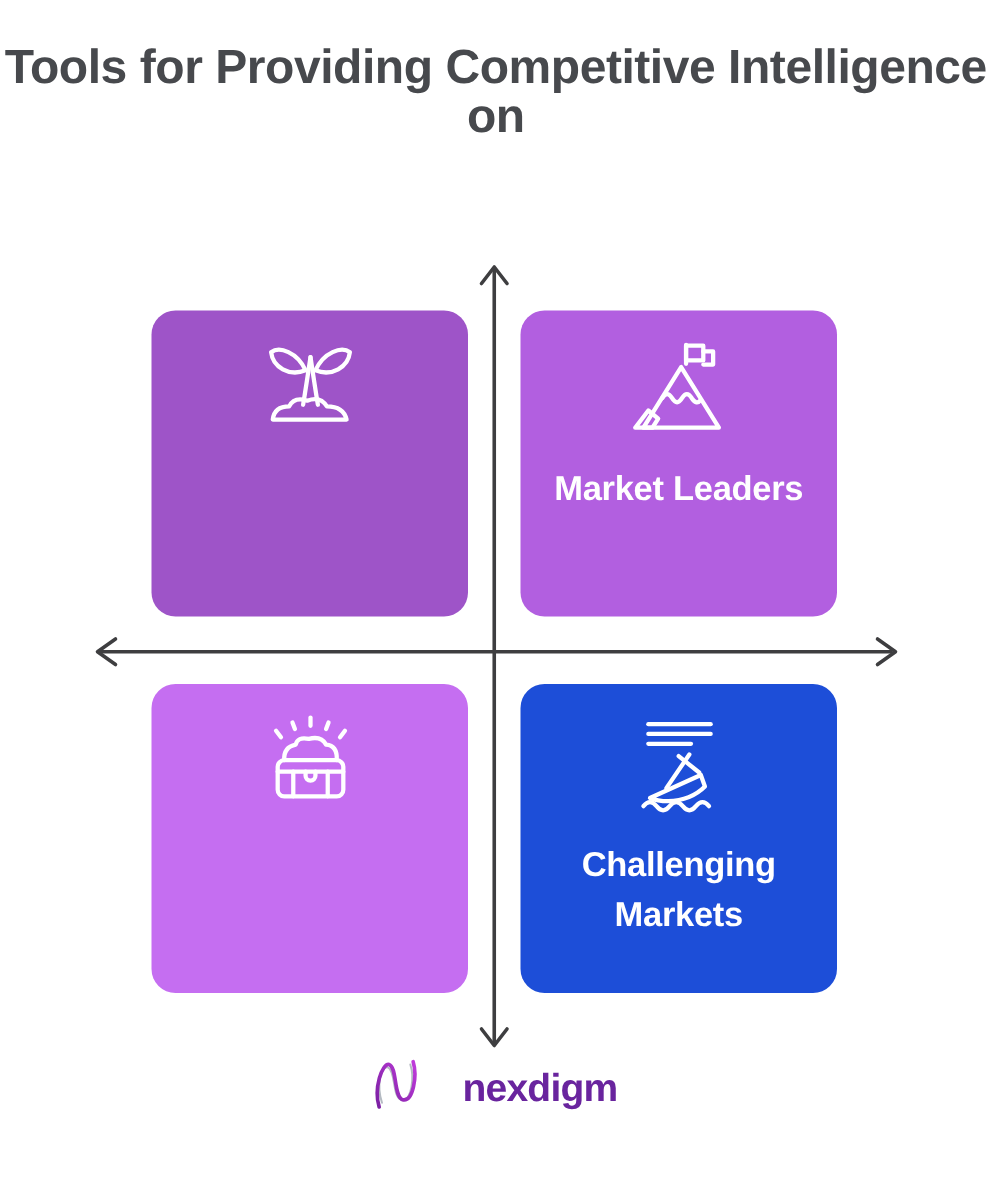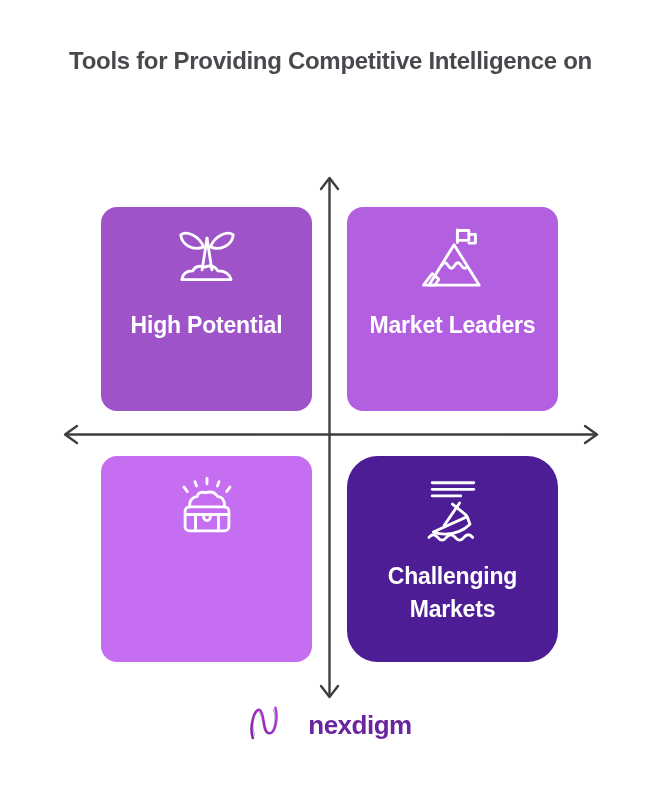--- a/index.html
+++ b/index.html
@@ -1,19 +1,19 @@
 <!DOCTYPE html>
 <html><head>
 <meta charset="utf-8">
 <style>
   html,body{margin:0;padding:0;background:#ffffff;}
   .page{position:relative;width:661px;height:800px;background:#ffffff;overflow:hidden;
         font-family:"Liberation Sans",sans-serif;}
-  .title{position:absolute;top:44px;left:0;width:661px;text-align:center;
-         font-weight:700;font-size:24px;line-height:33px;letter-spacing:-0.3px;color:#47494d;}
+  .title{position:absolute;top:28px;left:0;width:661px;text-align:center;
+         font-weight:700;font-size:32px;line-height:33px;letter-spacing:-0.3px;color:#47494d;}
   .axes{position:absolute;top:0;left:0;width:661px;height:800px;pointer-events:none;}
   .qbox{position:absolute;width:211px;border-radius:16px;display:flex;flex-direction:column;
         align-items:center;box-sizing:border-box;}
   .qbox.top{top:207px;height:204px;}
   .qbox.bottom{top:456px;height:206px;}
   .qbox.left{left:101px;}
   .qbox.right{left:347px;}
   .qicon{margin-top:18px;width:70px;height:70px;display:block;}
   .qicon svg{display:block;width:70px;height:70px;}
   .qlabel{margin-top:16px;padding:0 14px;text-align:center;font-weight:700;font-size:23px;
@@ -49,21 +49,20 @@
   <div class="qbox top left" style="background-color: rgb(158, 84, 200);">
     <span class="qicon">
       <svg viewBox="0 0 64 64" fill="none" stroke="#ffffff" stroke-width="2.6" stroke-linecap="round" stroke-linejoin="round">
         <path d="M29 20 C24 9 13 5 8 9 C9 18 19 24 29 20 Z"></path>
         <path d="M35 20 C40 9 51 5 56 9 C55 18 45 24 35 20 Z"></path>
         <path d="M32 12 C30.5 22 29 32 27.5 41"></path>
         <path d="M32 12 C33.5 22 35 32 36.5 41"></path>
         <path d="M9 50 Q10 42 19 42 Q22 36 30 38.5 Q38 35.5 42 42 Q52 42 54 50 Z"></path>
       </svg>
     </span>
-    <div class="qlabel">High Potential</div>
   </div>
 
   <div class="qbox top right" style="background-color: rgb(178, 95, 224);">
     <span class="qicon">
       <svg viewBox="0 0 64 64" fill="none" stroke="#ffffff" stroke-width="2.6" stroke-linecap="round" stroke-linejoin="round">
         <path d="M33 18 L10 55 H56 Z"></path>
         <path d="M21.5 37 q3 -5 6 0 q3 5 6 0 q3 -5 6 0 q3 4.5 5.5 1"></path>
         <path d="M5 55 L13 44.5 L19 49.5 L15.5 55 Z"></path>
         <path d="M36 16 V4.5"></path>
         <path d="M36 5 H46.5 V14 H36 Z"></path>
@@ -84,21 +83,21 @@
         <path d="M16 30 Q15.5 22 23 20.5 Q24 15.5 31 17 Q38.5 15 41.5 20.5 Q48.5 21 48 30"></path>
         <rect x="12" y="30" width="40" height="22" rx="4"></rect>
         <path d="M12 37 H52"></path>
         <path d="M21.5 37 V52"></path>
         <path d="M42.5 37 V52"></path>
         <path d="M29 37 V39.5 A3 3 0 0 0 35 39.5 V37"></path>
       </svg>
     </span>
   </div>
 
-  <div class="qbox bottom right" style="background-color: #4c1d95; border-radius: 31px;">
+  <div class="qbox bottom right" style="background-color: #1d4ed8;">
     <span class="qicon">
       <svg viewBox="0 0 64 64" fill="none" stroke="#ffffff" stroke-width="2.6" stroke-linecap="round" stroke-linejoin="round">
         <path d="M13 8 H51"></path>
         <path d="M13 14 H51"></path>
         <path d="M13 20 H39"></path>
         <path d="M24 47 L38 26.5"></path>
         <path d="M31.5 27.5 L44 37.5"></path>
         <path d="M14 53 L45 39 L47.5 46 Q39 54.5 25 55 Q18.5 55 14 53 Z"></path>
         <path d="M10 58 q4 -5 8 0 q4 5 8 0 q4 -5 8 0 q4 5 8 0 q4 -5 8 0"></path>
       </svg>

